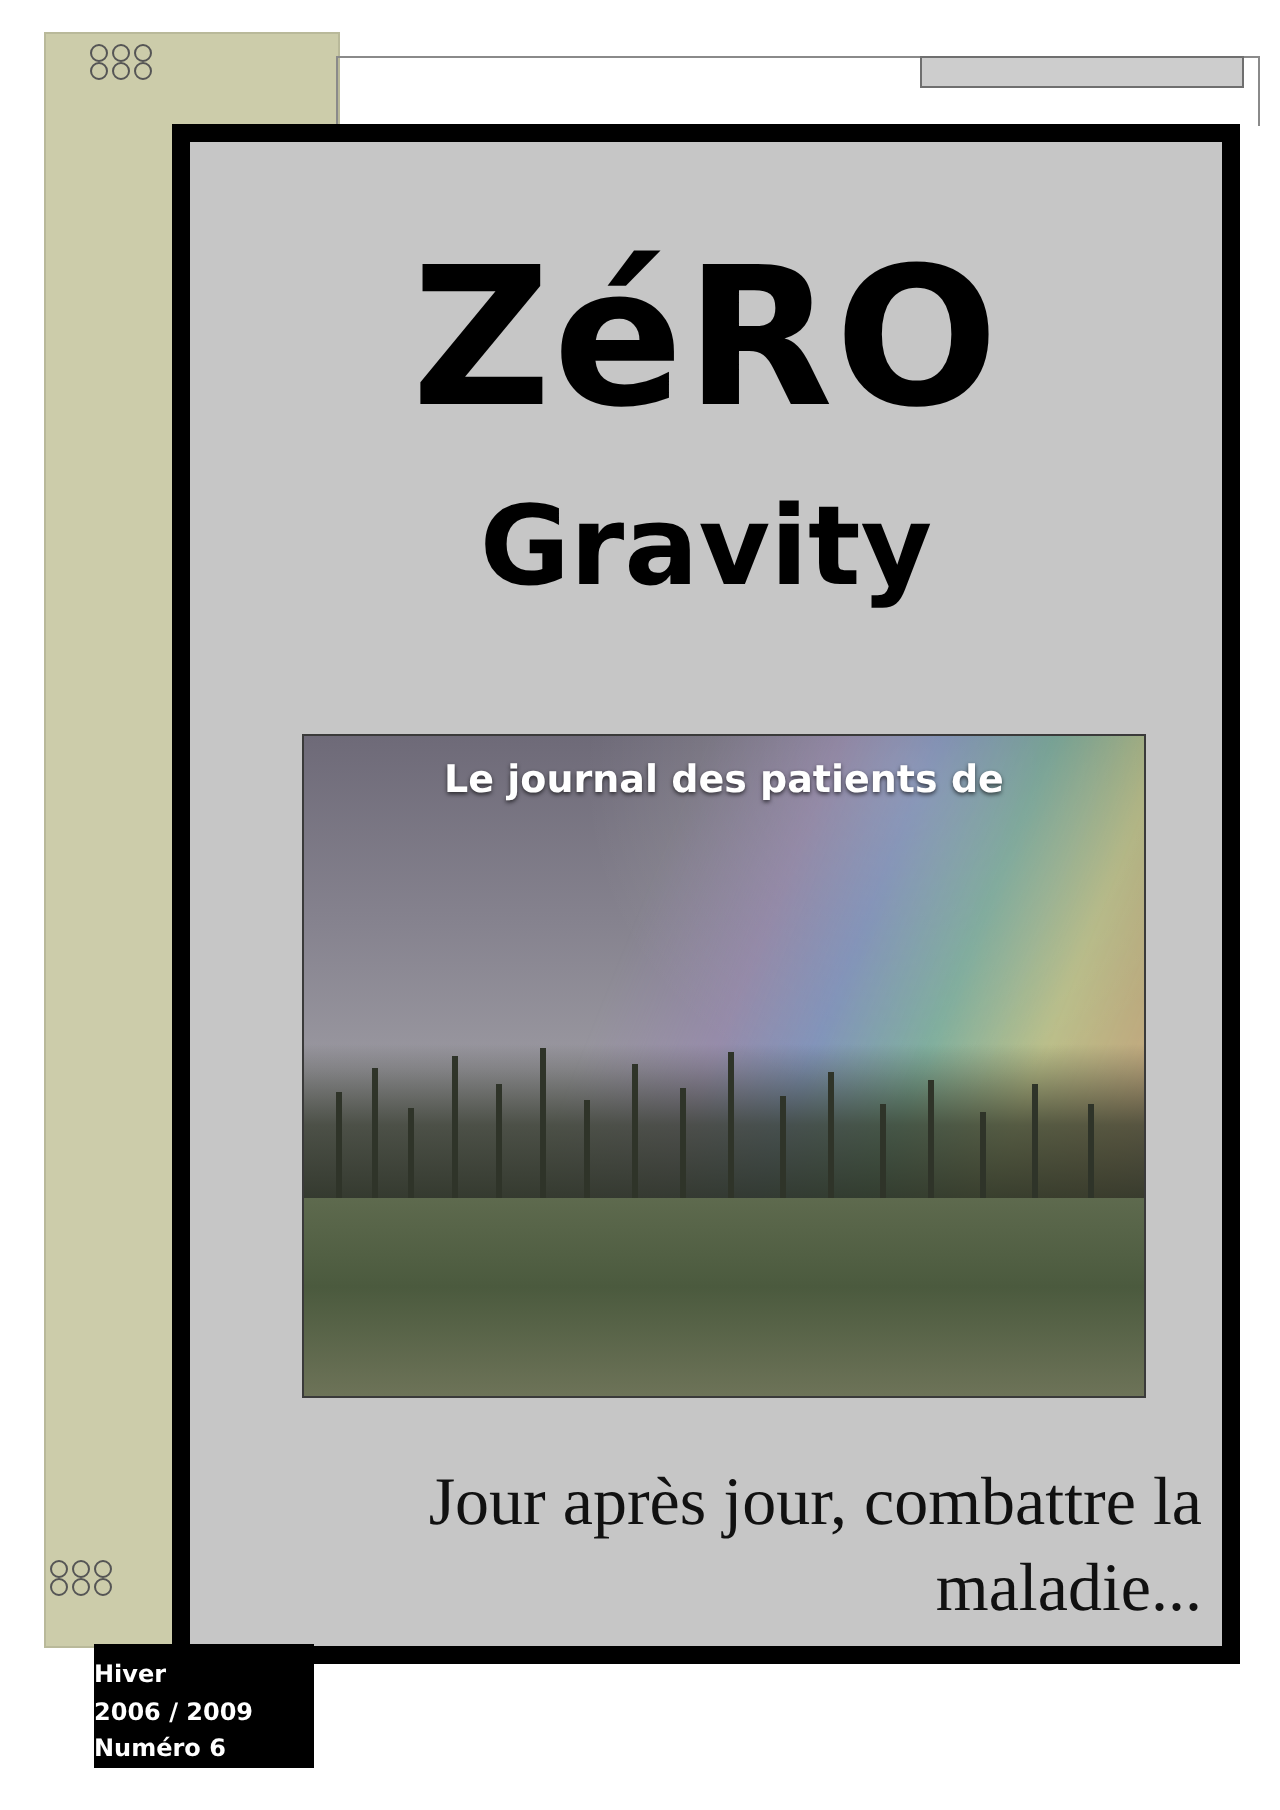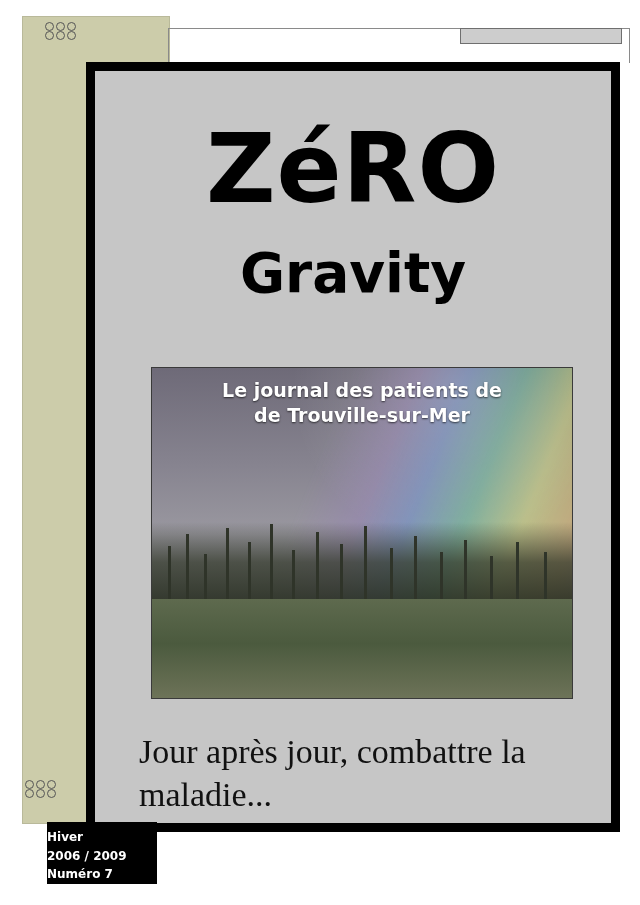--- a/index.html
+++ b/index.html
@@ -197,21 +197,21 @@
 
   .tagline {
     position: absolute;
     left: 22px;
     right: 10px;
     top: 660px;
     font-family: "Liberation Serif", serif;
     font-size: 34px;
     line-height: 1.25;
     color: #111111;
-    text-align: left;
+    text-align: right;
     padding-left: 22px;
   }
 
   
   .issue-box {
     position: absolute;
     left: 47px;
     top: 822px;
     width: 110px;
     height: 62px;
@@ -269,26 +269,25 @@
       <div class="tree" style="left:238px;height:64px;"></div>
       <div class="tree" style="left:262px;height:76px;"></div>
       <div class="tree" style="left:288px;height:60px;"></div>
       <div class="tree" style="left:312px;height:72px;"></div>
       <div class="tree" style="left:338px;height:56px;"></div>
       <div class="tree" style="left:364px;height:70px;"></div>
       <div class="tree" style="left:392px;height:60px;"></div>
       <div class="ground"></div>
       <div class="photo-caption">
         <div>Le journal des patients de</div>
-        <div>de Trouville-sur-Mer</div>
       </div>
     </div>
 
     <div class="tagline">Jour après jour, combattre la maladie...</div>
   </div>
 
   <div class="issue-box">
     <span>Hiver</span>
     <span>2006 / 2009</span>
-    <span>Numéro 7</span>
+    <span>Numéro 6</span>
   </div>
 
 </div>
 
 </body></html>

